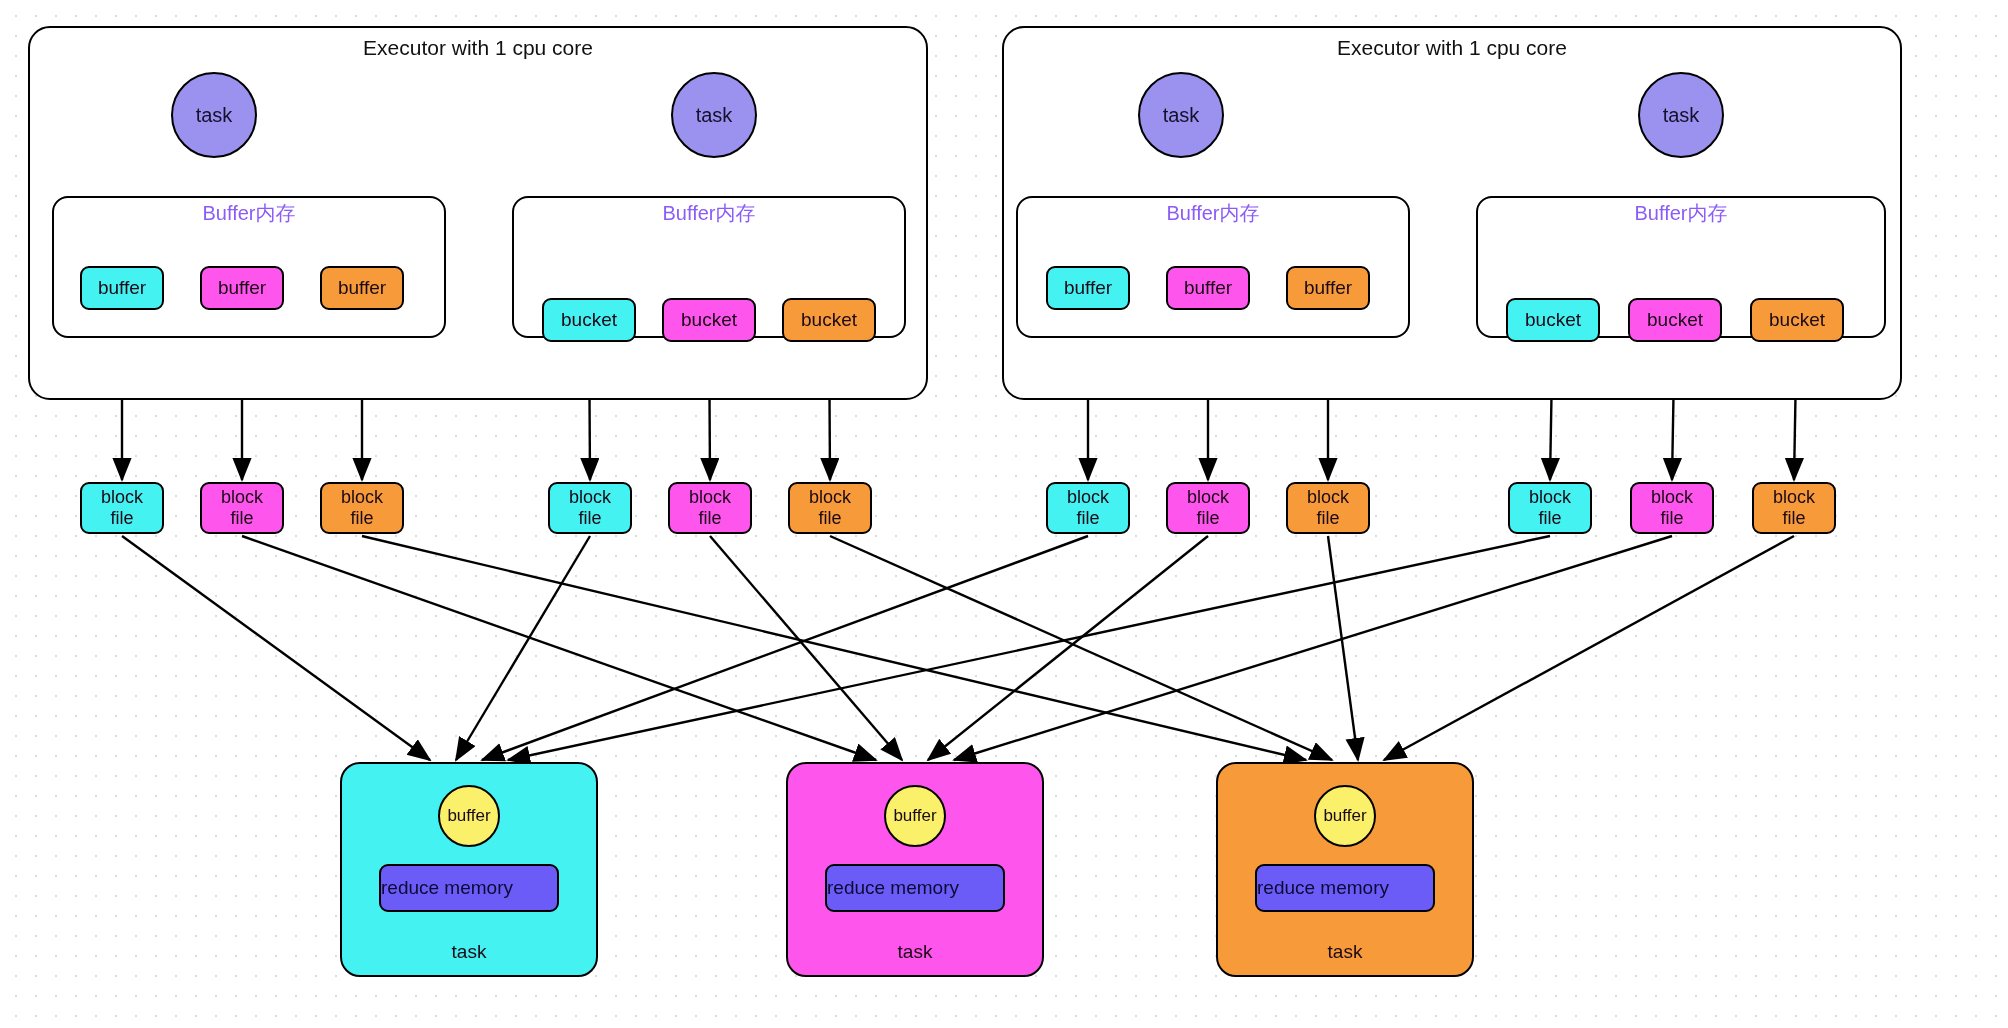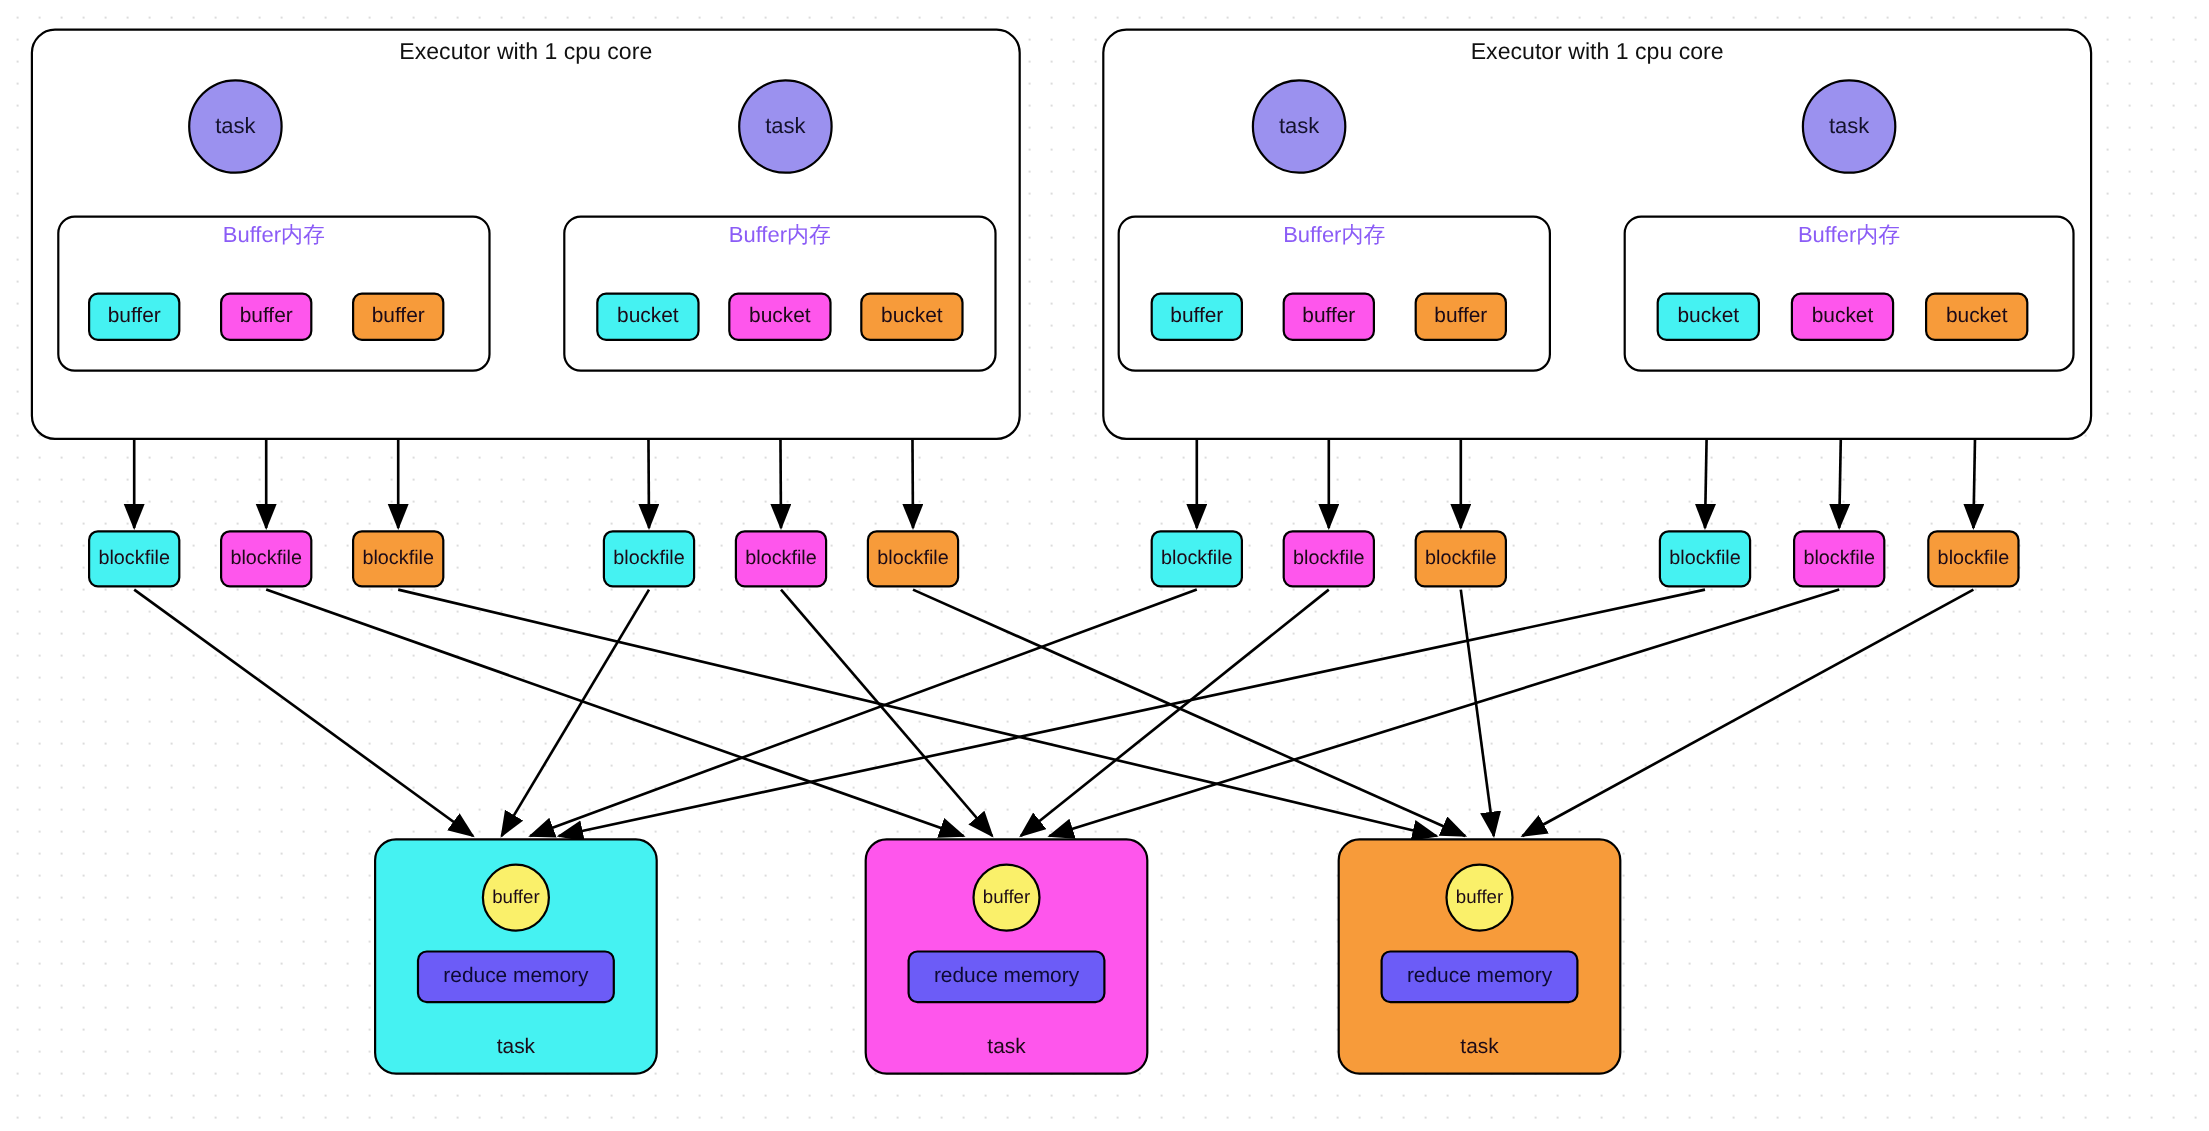--- a/index.html
+++ b/index.html
@@ -61,32 +61,32 @@
   .cell{
     position:absolute;
     width:84px;height:44px;
     border:2.5px solid #000;
     border-radius:9px;
     box-sizing:border-box;
     display:flex;align-items:center;justify-content:center;
     font-size:19px;color:#1c0a17;
     z-index:5;
   }
-  .cell.wide{width:94px;}
+  .cell.wide{width:94px;margin-top:32px;}
   .c-cyan{background:#45f2f2;}
   .c-magenta{background:#fe56ec;}
   .c-orange{background:#f79b3a;}
 
   .blockfile{
     position:absolute;
     width:84px;height:52px;
     border:2.5px solid #000;
     border-radius:9px;
     box-sizing:border-box;
-    display:flex;align-items:center;justify-content:center;
+    display:flex;flex-direction:column;align-items:center;justify-content:center;
     font-size:18px;line-height:1.18;color:#1c0a17;
     z-index:5;
   }
 
   .reduce-task{
     position:absolute;
     width:258px;height:215px;
     border:2.5px solid #000;
     border-radius:20px;
     box-sizing:border-box;
@@ -106,21 +106,21 @@
   }
   .rt-reduce{
     position:absolute;
     left:50%;transform:translateX(-50%);
     top:100px;
     width:180px;height:48px;
     border-radius:9px;
     background:#6c5cf7;
     border:2.5px solid #000;
     box-sizing:border-box;
-    display:flex;align-items:center;justify-content:center;
+    display:flex;align-items:center;
     font-size:19px;color:#0d0a33;
   }
   .rt-label{
     position:absolute;
     left:0;width:100%;
     bottom:12px;
     text-align:center;
     font-size:19px;color:#1c0a17;
   }
 </style>

